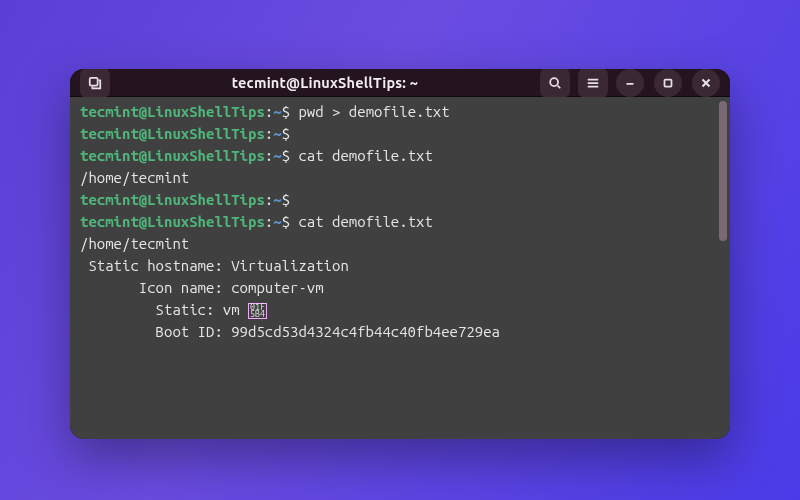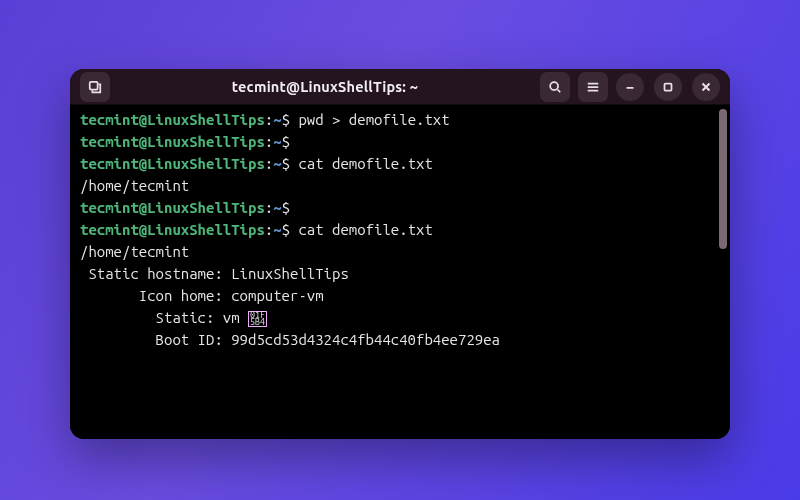--- a/index.html
+++ b/index.html
@@ -17,21 +17,21 @@
     background: #2c0a1e;
     border-radius: 14px;
     overflow: hidden;
     box-shadow: 0 20px 50px rgba(0,0,0,0.35);
     display: flex;
     flex-direction: column;
     position: relative;
     top: 4px;
   }
   .titlebar {
-    height: 36px;
+    height: 28px;
     background: #241420;
     display: flex;
     align-items: center;
     padding: 0 10px;
     gap: 8px;
     border-bottom: 1px solid #120810;
   }
   .tb-btn {
     width: 30px;
     height: 30px;
@@ -51,21 +51,21 @@
     text-align: center;
     color: #f4eef2;
     font-family: "Ubuntu", sans-serif;
     font-weight: 600;
     font-size: 14.5px;
     letter-spacing: 0.2px;
   }
   .right-group { display: flex; gap: 10px; }
   .terminal {
     flex: 1;
-    background: #000000;
+    background: #404040;
     padding: 4px 25px 4px 10px;
     color: #e6e6e6;
     font-size: 15px;
     line-height: 22px;
     overflow: hidden;
     position: relative;
   }
   .scrollbar {
     position: absolute;
     right: 3px;
@@ -128,19 +128,19 @@
   <div class="terminal">
     <div class="scrollbar"></div>
     <div id="term-lines">
         <div class="line"><span class="user">tecmint@LinuxShellTips</span><span class="out">:</span><span class="path">~</span><span class="dollar">$ </span><span class="cmd">pwd &gt; demofile.txt</span></div>
         <div class="line"><span class="user">tecmint@LinuxShellTips</span><span class="out">:</span><span class="path">~</span><span class="dollar">$ </span><span class="cmd"></span></div>
         <div class="line"><span class="user">tecmint@LinuxShellTips</span><span class="out">:</span><span class="path">~</span><span class="dollar">$ </span><span class="cmd">cat demofile.txt</span></div>
         <div class="line"><span class="out">/home/tecmint</span></div>
         <div class="line"><span class="user">tecmint@LinuxShellTips</span><span class="out">:</span><span class="path">~</span><span class="dollar">$ </span><span class="cmd"></span></div>
         <div class="line"><span class="user">tecmint@LinuxShellTips</span><span class="out">:</span><span class="path">~</span><span class="dollar">$ </span><span class="cmd">cat demofile.txt</span></div>
         <div class="line"><span class="out">/home/tecmint</span></div>
-        <div class="line"><span class="out"> Static hostname: LinuxShellTips</span></div>
-        <div class="line"><span class="out">       Icon home: computer-vm</span></div>
+        <div class="line"><span class="out"> Static hostname: Virtualization</span></div>
+        <div class="line"><span class="out">       Icon name: computer-vm</span></div>
         <div class="line"><span class="out">         Static: vm </span><span class="box">01F<br>5B4</span></div>
         <div class="line"><span class="out">         Boot ID: 99d5cd53d4324c4fb44c40fb4ee729ea</span></div>
       </div>
   </div>
 </div>
 
 </body></html>

